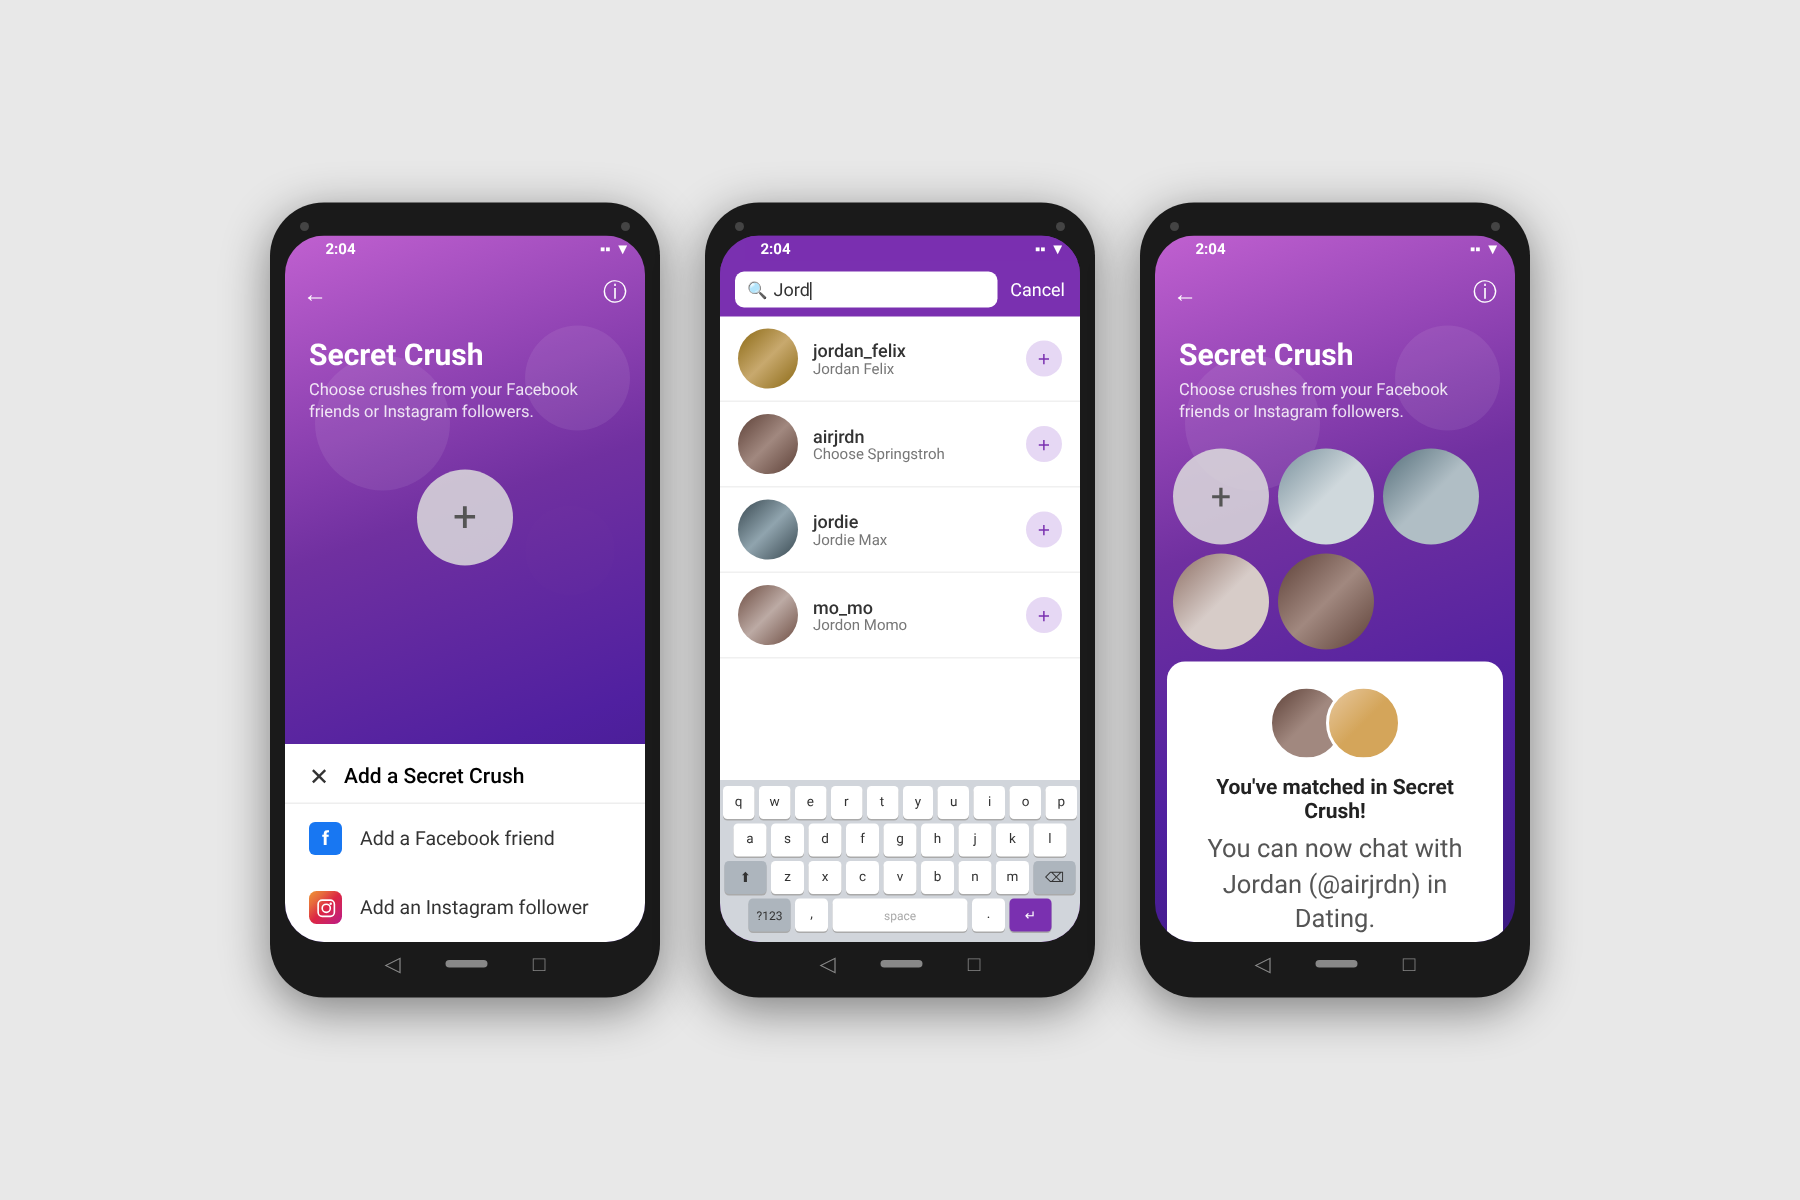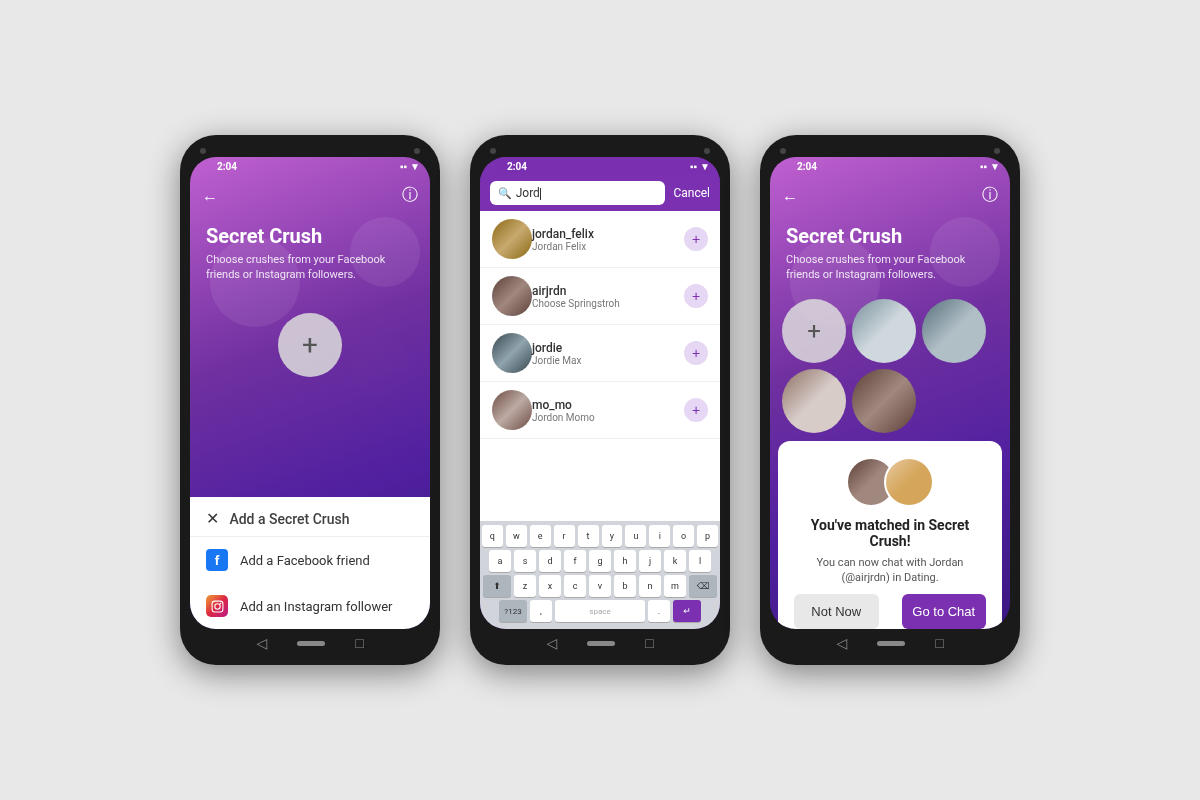--- a/index.html
+++ b/index.html
@@ -153,21 +153,21 @@
       border-bottom: 1px solid #eee;
     }
     .close-btn {
       font-size: 16px;
       color: #333;
       cursor: pointer;
     }
     .bottom-sheet-title {
       font-size: 14px;
       font-weight: 500;
-      color: #404040;
+      color: #000000;
     }
     .bottom-sheet-item {
       display: flex;
       align-items: center;
       gap: 12px;
       padding: 12px 16px;
       cursor: pointer;
     }
     .fb-icon {
       width: 22px; height: 22px;
@@ -236,20 +236,21 @@
       line-height: 1.4;
     }
     .results-list {
       background: white;
       flex: 1;
       overflow: hidden;
     }
     .result-item {
       display: flex;
       align-items: center;
+      gap: 10px;
       padding: 8px 12px;
       border-bottom: 1px solid #f0f0f0;
       cursor: pointer;
     }
     .result-avatar {
       width: 40px; height: 40px;
       border-radius: 50%;
       overflow: hidden;
       flex-shrink: 0;
       background: #ccc;
@@ -362,21 +363,21 @@
     }
     .match-avatar:last-child { margin-left: -12px; }
     .match-title {
       font-size: 14px;
       font-weight: bold;
       color: #222;
       text-align: center;
       margin-bottom: 6px;
     }
     .match-text {
-      font-size: 11px;
+      font-size: 17px;
       color: #555;
       text-align: center;
       line-height: 1.4;
       margin-bottom: 8px;
     }
     .match-buttons {
       display: flex;
       gap: 23px;
     }
     .btn-not-now {

